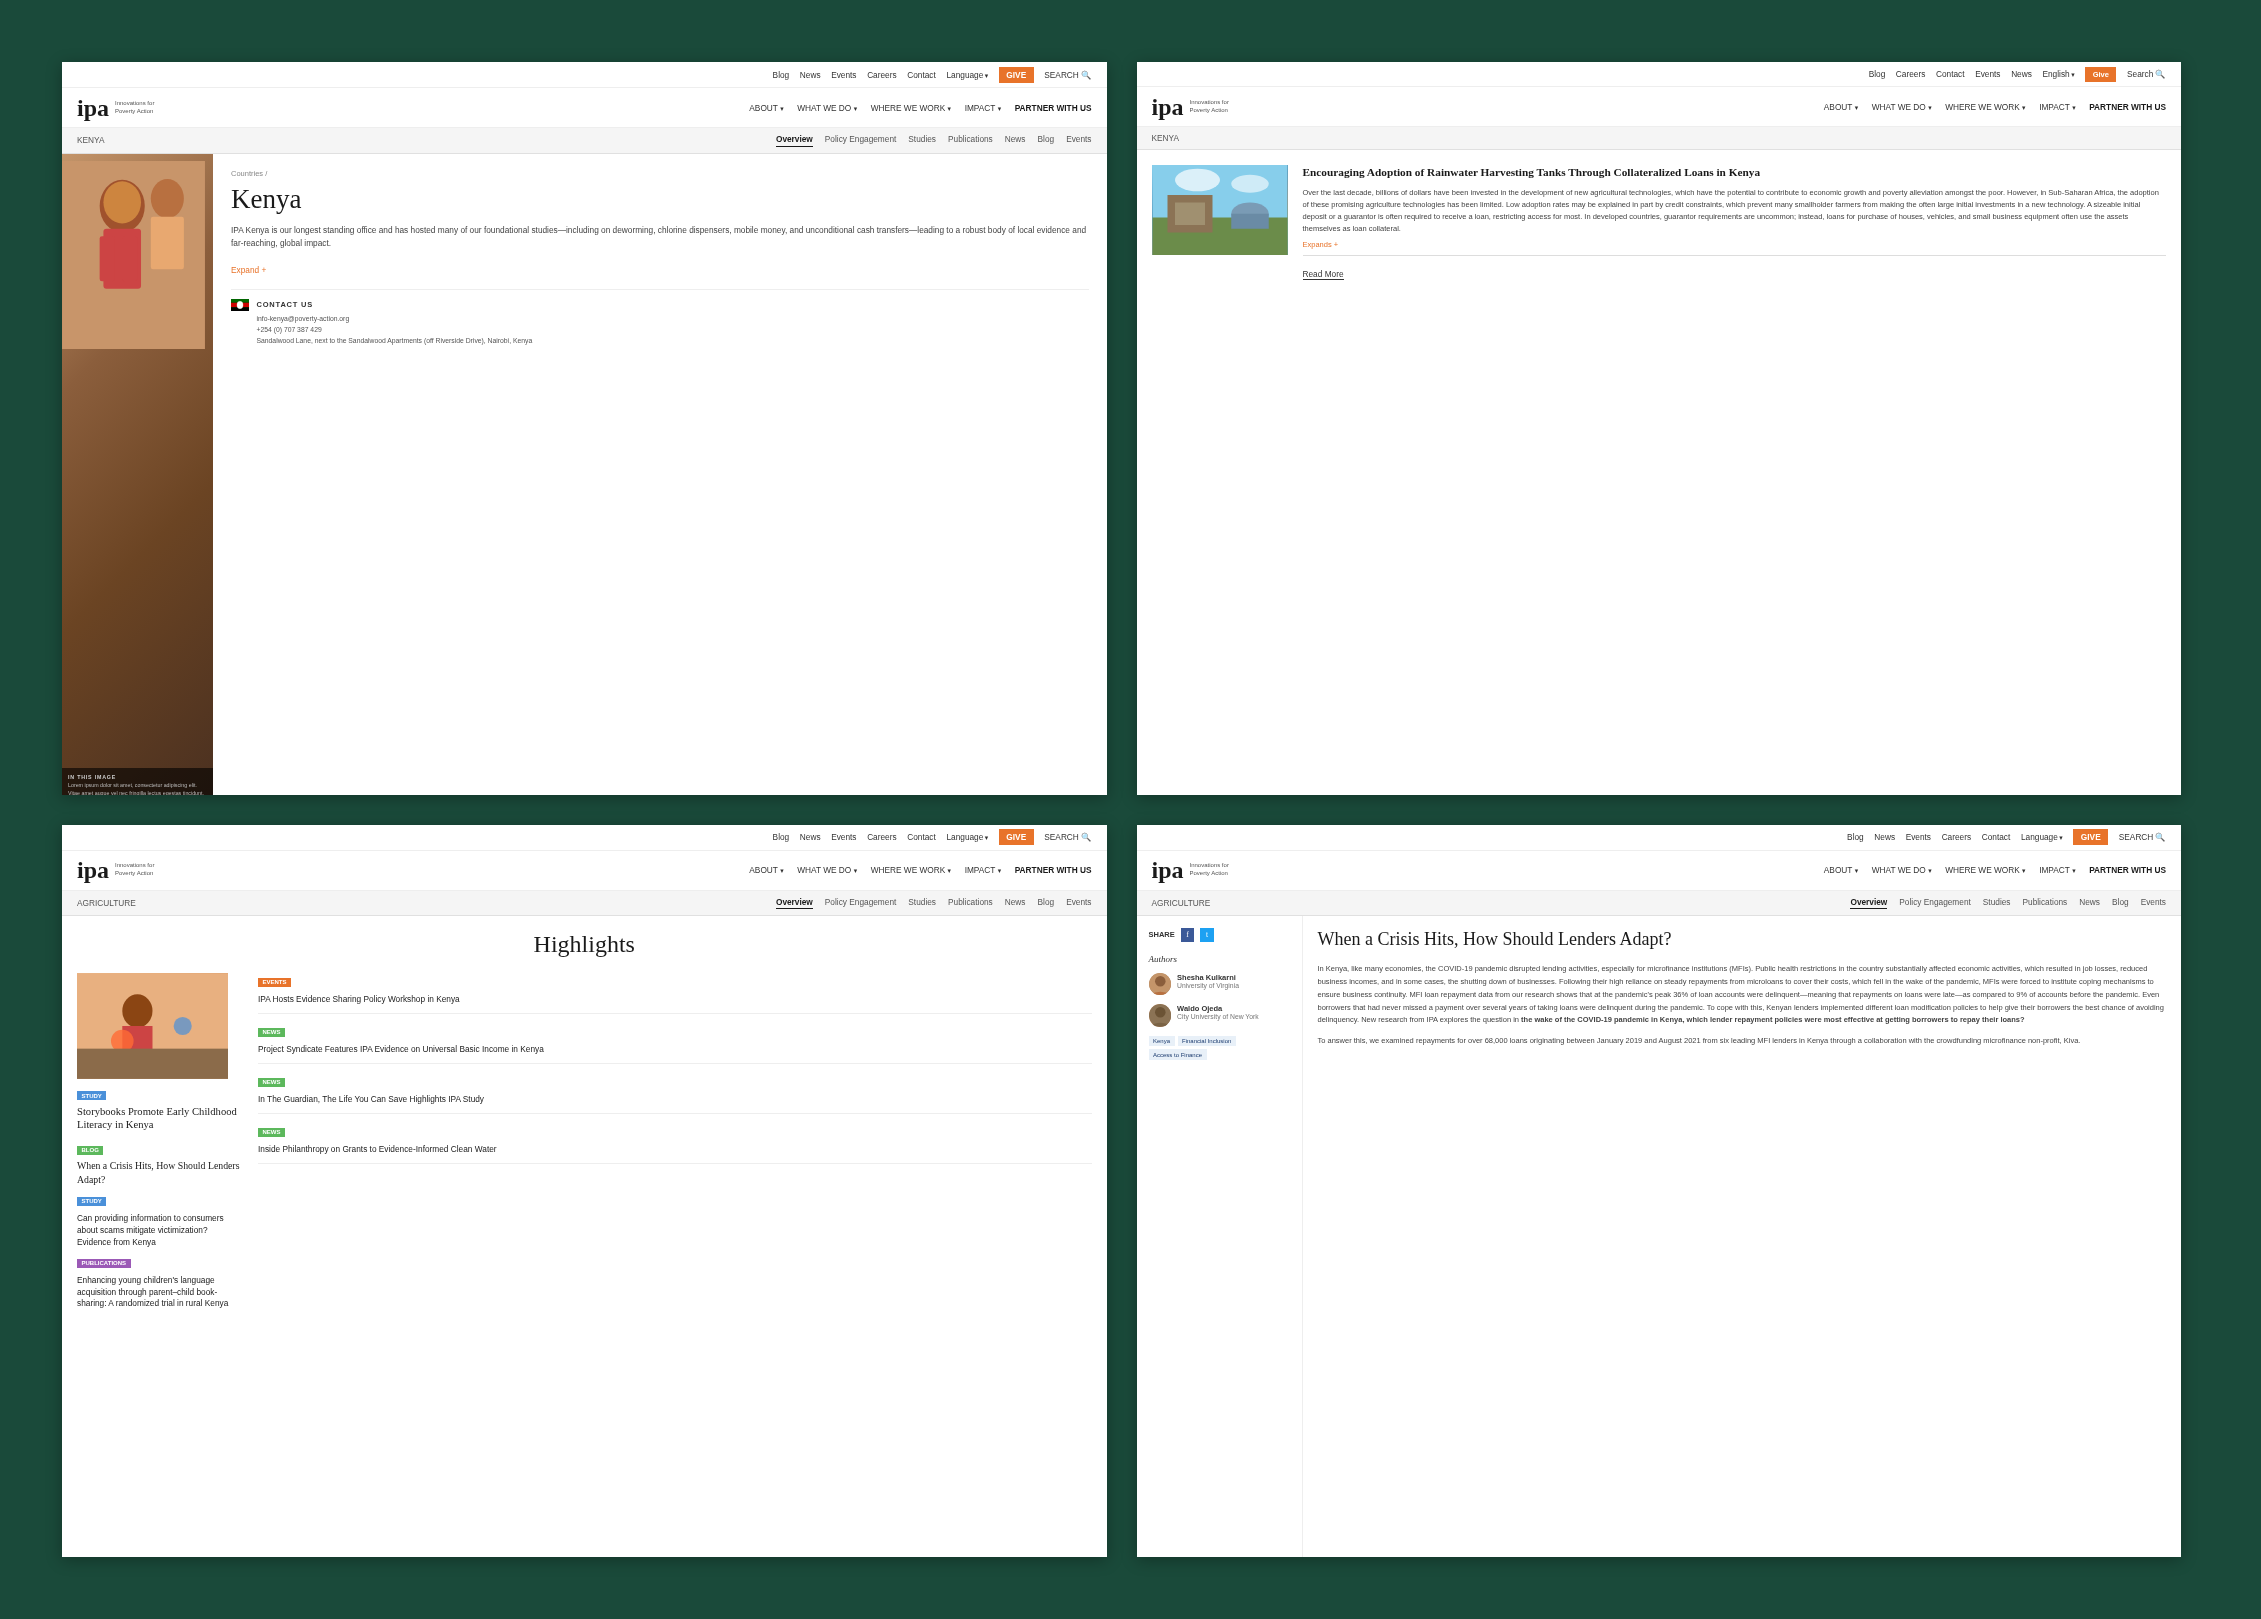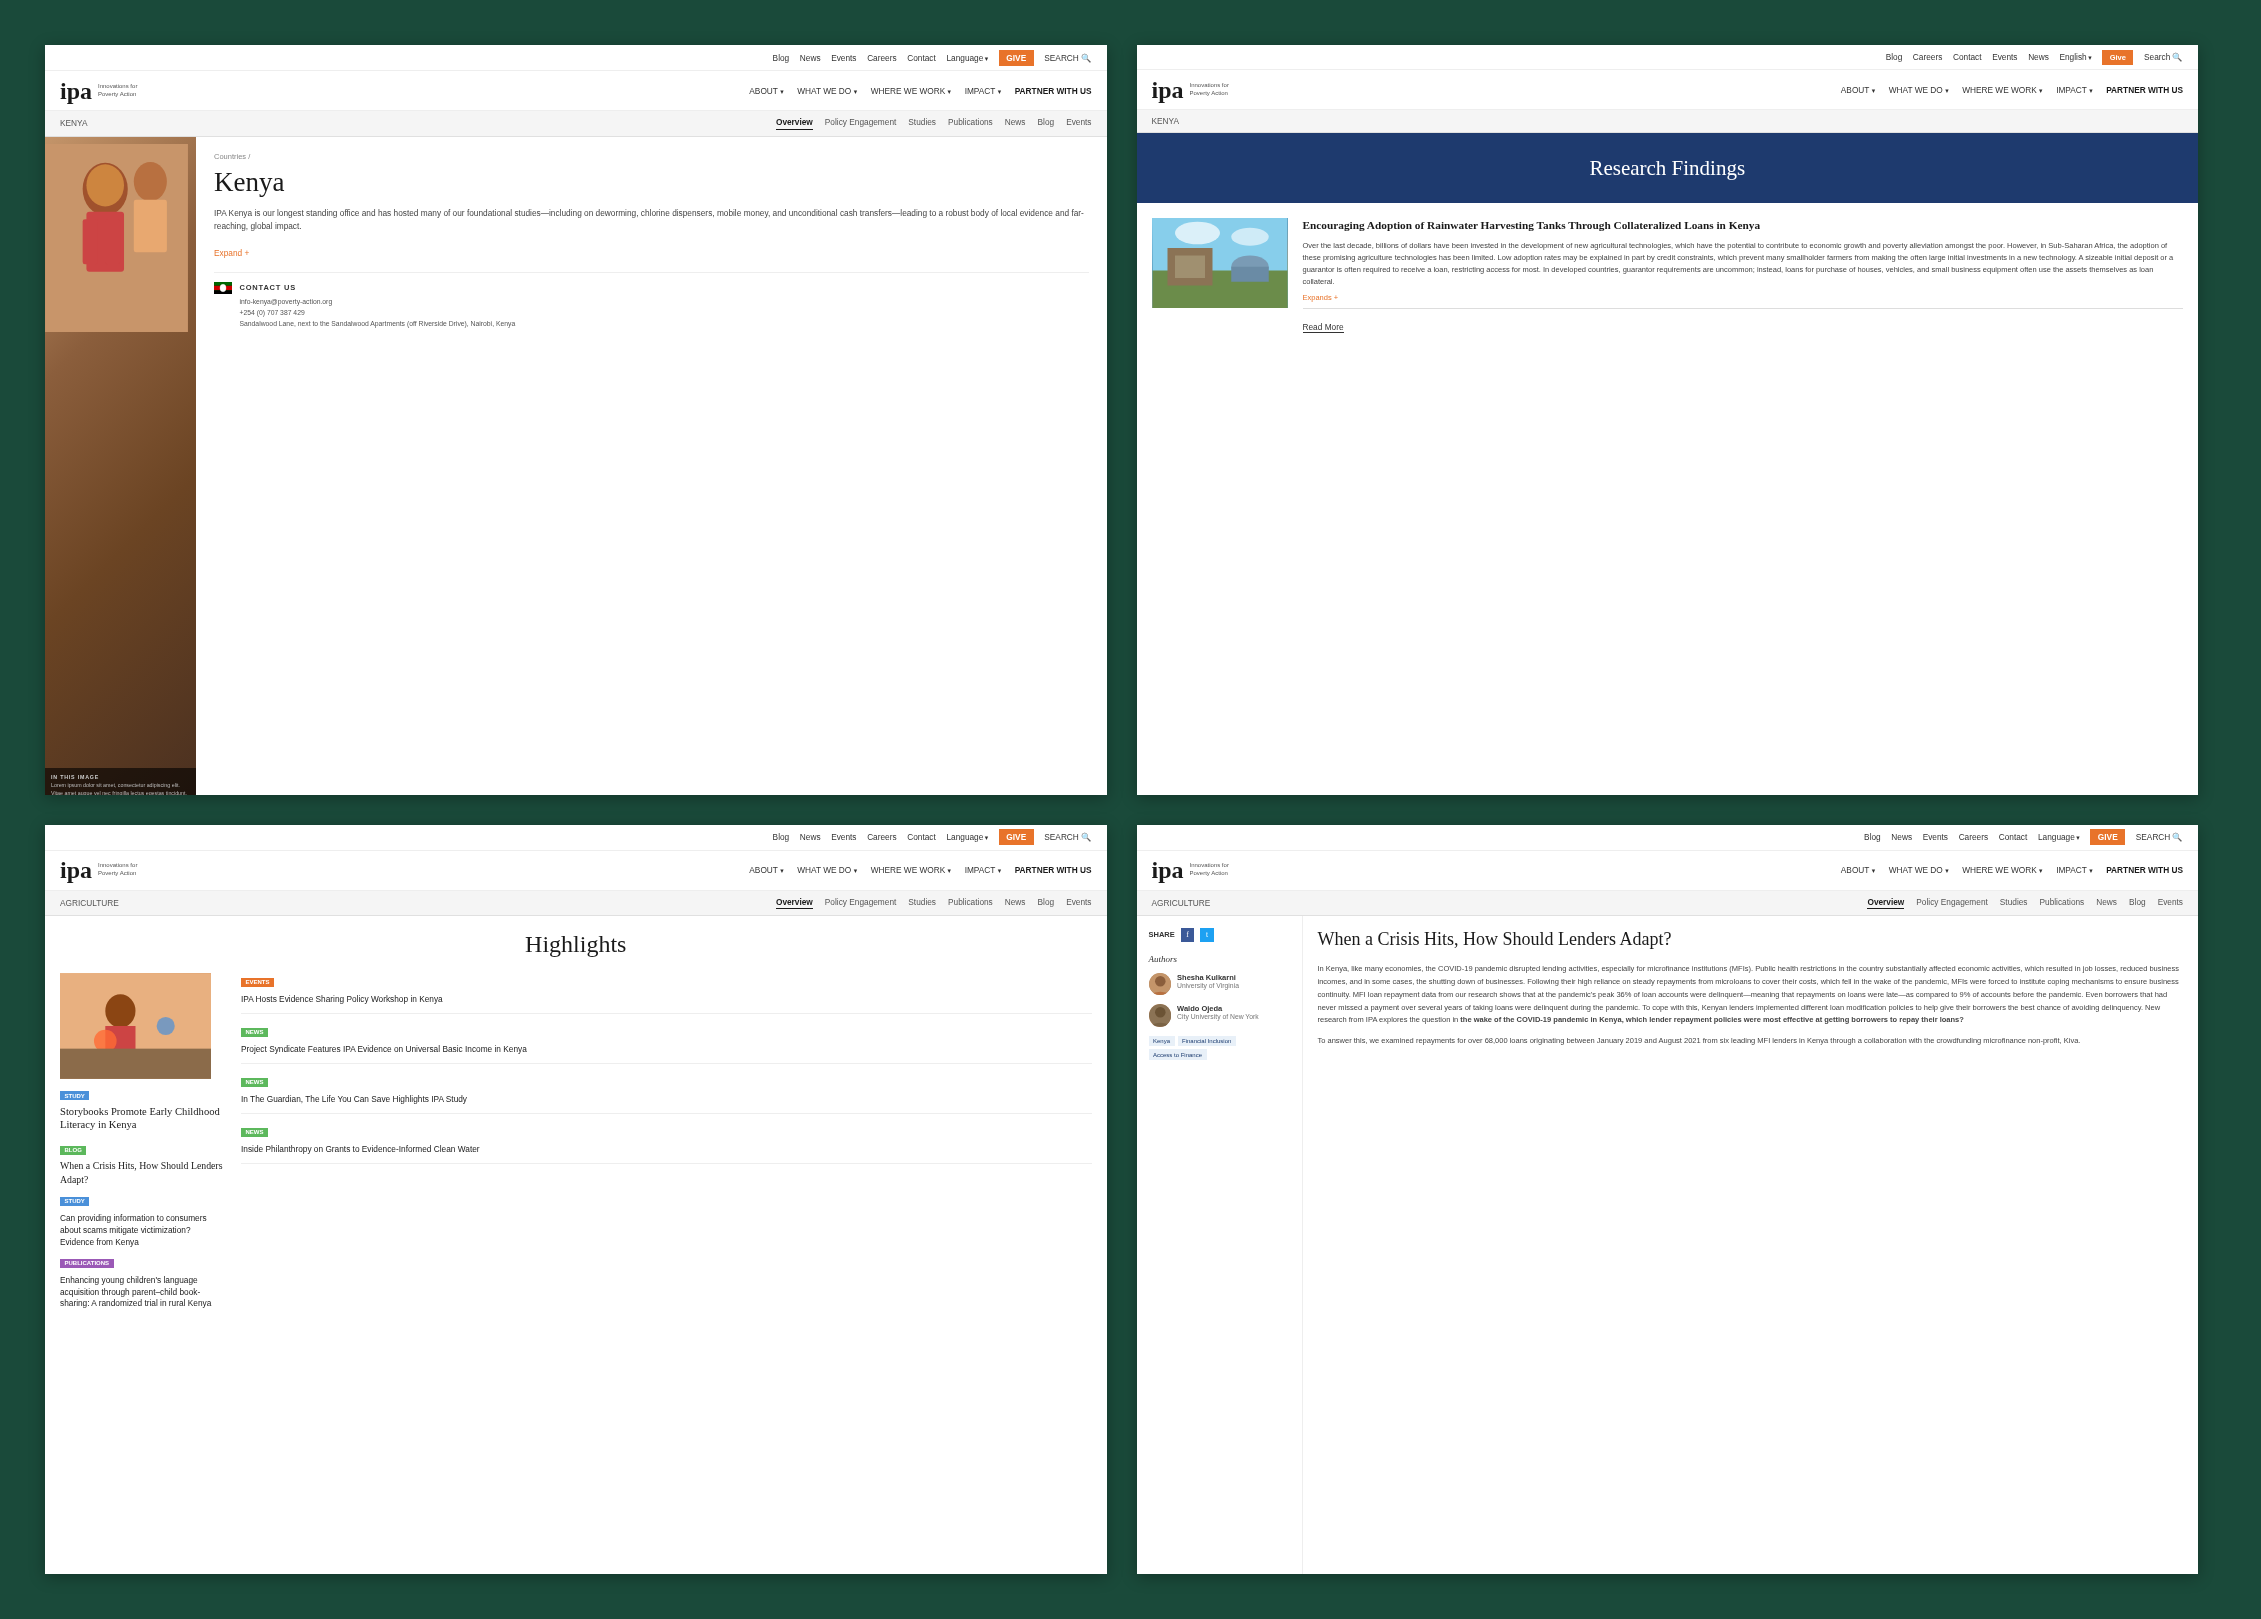--- a/index.html
+++ b/index.html
@@ -9,21 +9,21 @@
       width: 2261px;
       height: 1619px;
       overflow: hidden;
     }
 
     .grid-container {
       display: grid;
       grid-template-columns: 1fr 1fr;
       grid-template-rows: 1fr 1fr;
       gap: 30px;
-      padding: 45px;
+      padding: 62px;
       width: 2243px;
       height: 1619px;
     }
 
     .panel {
       background: #fff;
       overflow: hidden;
       box-shadow: 0 3px 15px rgba(0,0,0,0.3);
     }
 
@@ -793,23 +793,20 @@
           <span class="chevron-down"></span>
         </span>
         <span class="nav-link nav-link-partner">PARTNER WITH US</span>
       </div>
     </div>
 
     <div class="breadcrumb-bar">
       <span>KENYA</span>
     </div>
 
-    <div class="p2-blue-section">
-      <h2 class="research-findings-title">Research Findings</h2>
-    </div>
 
     <div class="p2-article">
       <div class="p2-article-image">
         <div class="p2-article-image-inner">
           <svg width="136" height="90" viewBox="0 0 180 120">
             <rect width="180" height="120" fill="#87CEEB"></rect>
             <rect y="70" width="180" height="50" fill="#6b8c4a"></rect>
             <rect x="20" y="40" width="60" height="50" fill="#8b7355"></rect>
             <rect x="30" y="50" width="40" height="30" fill="#a09070"></rect>
 

